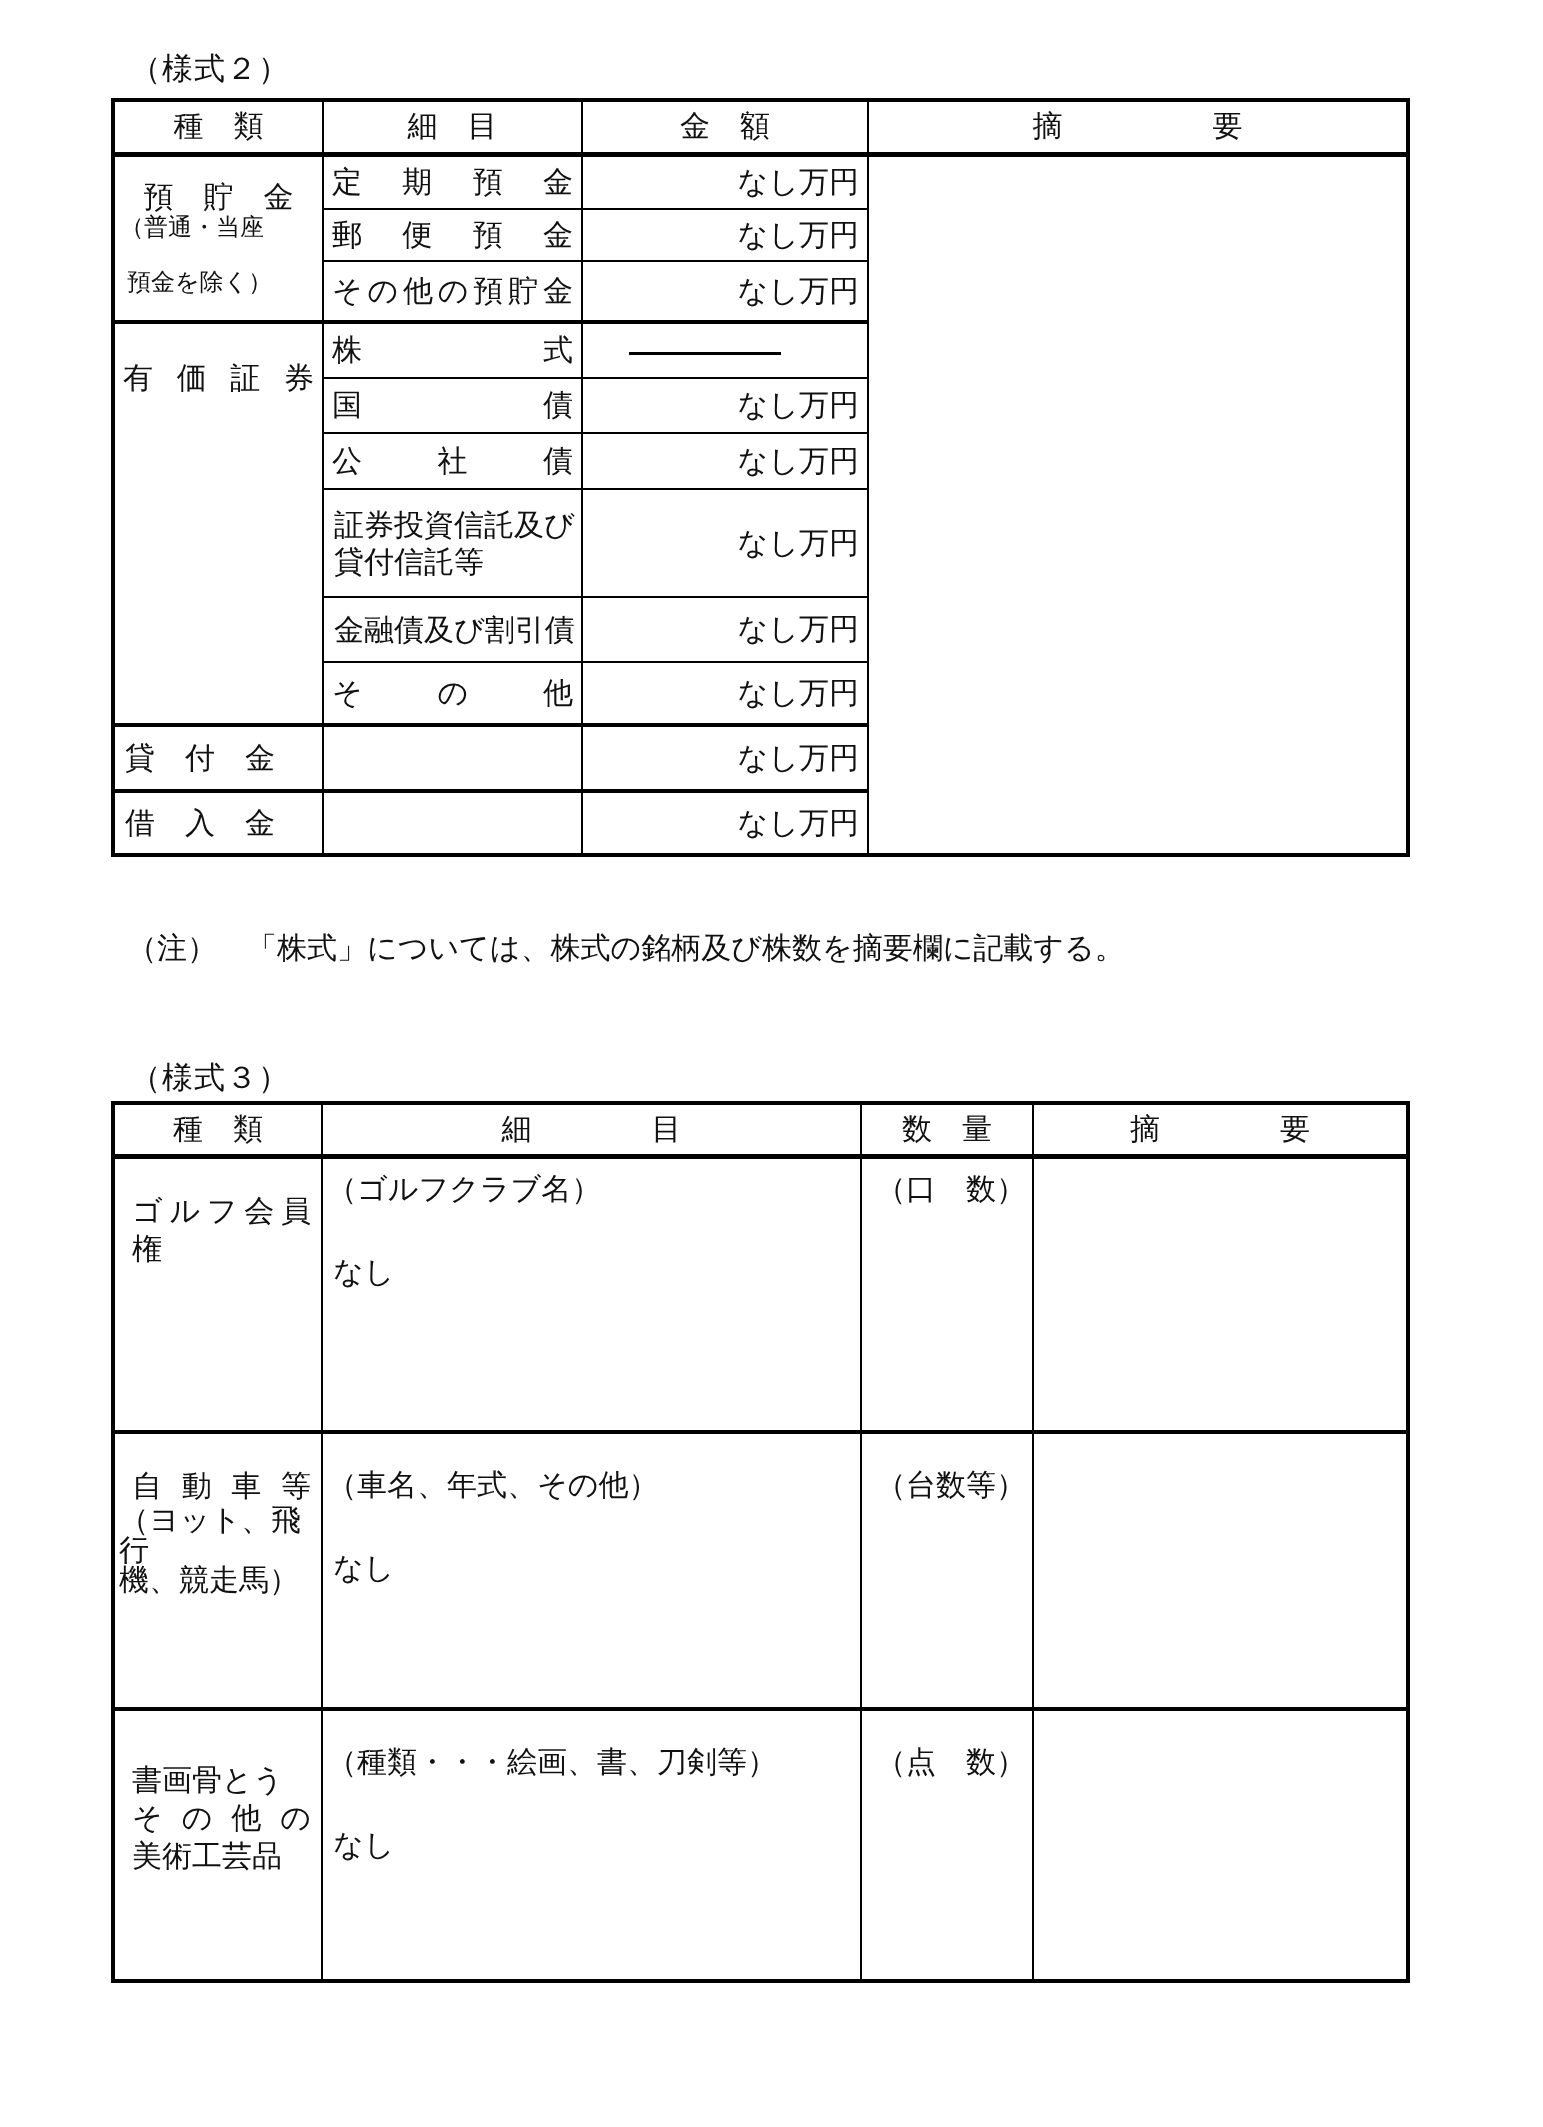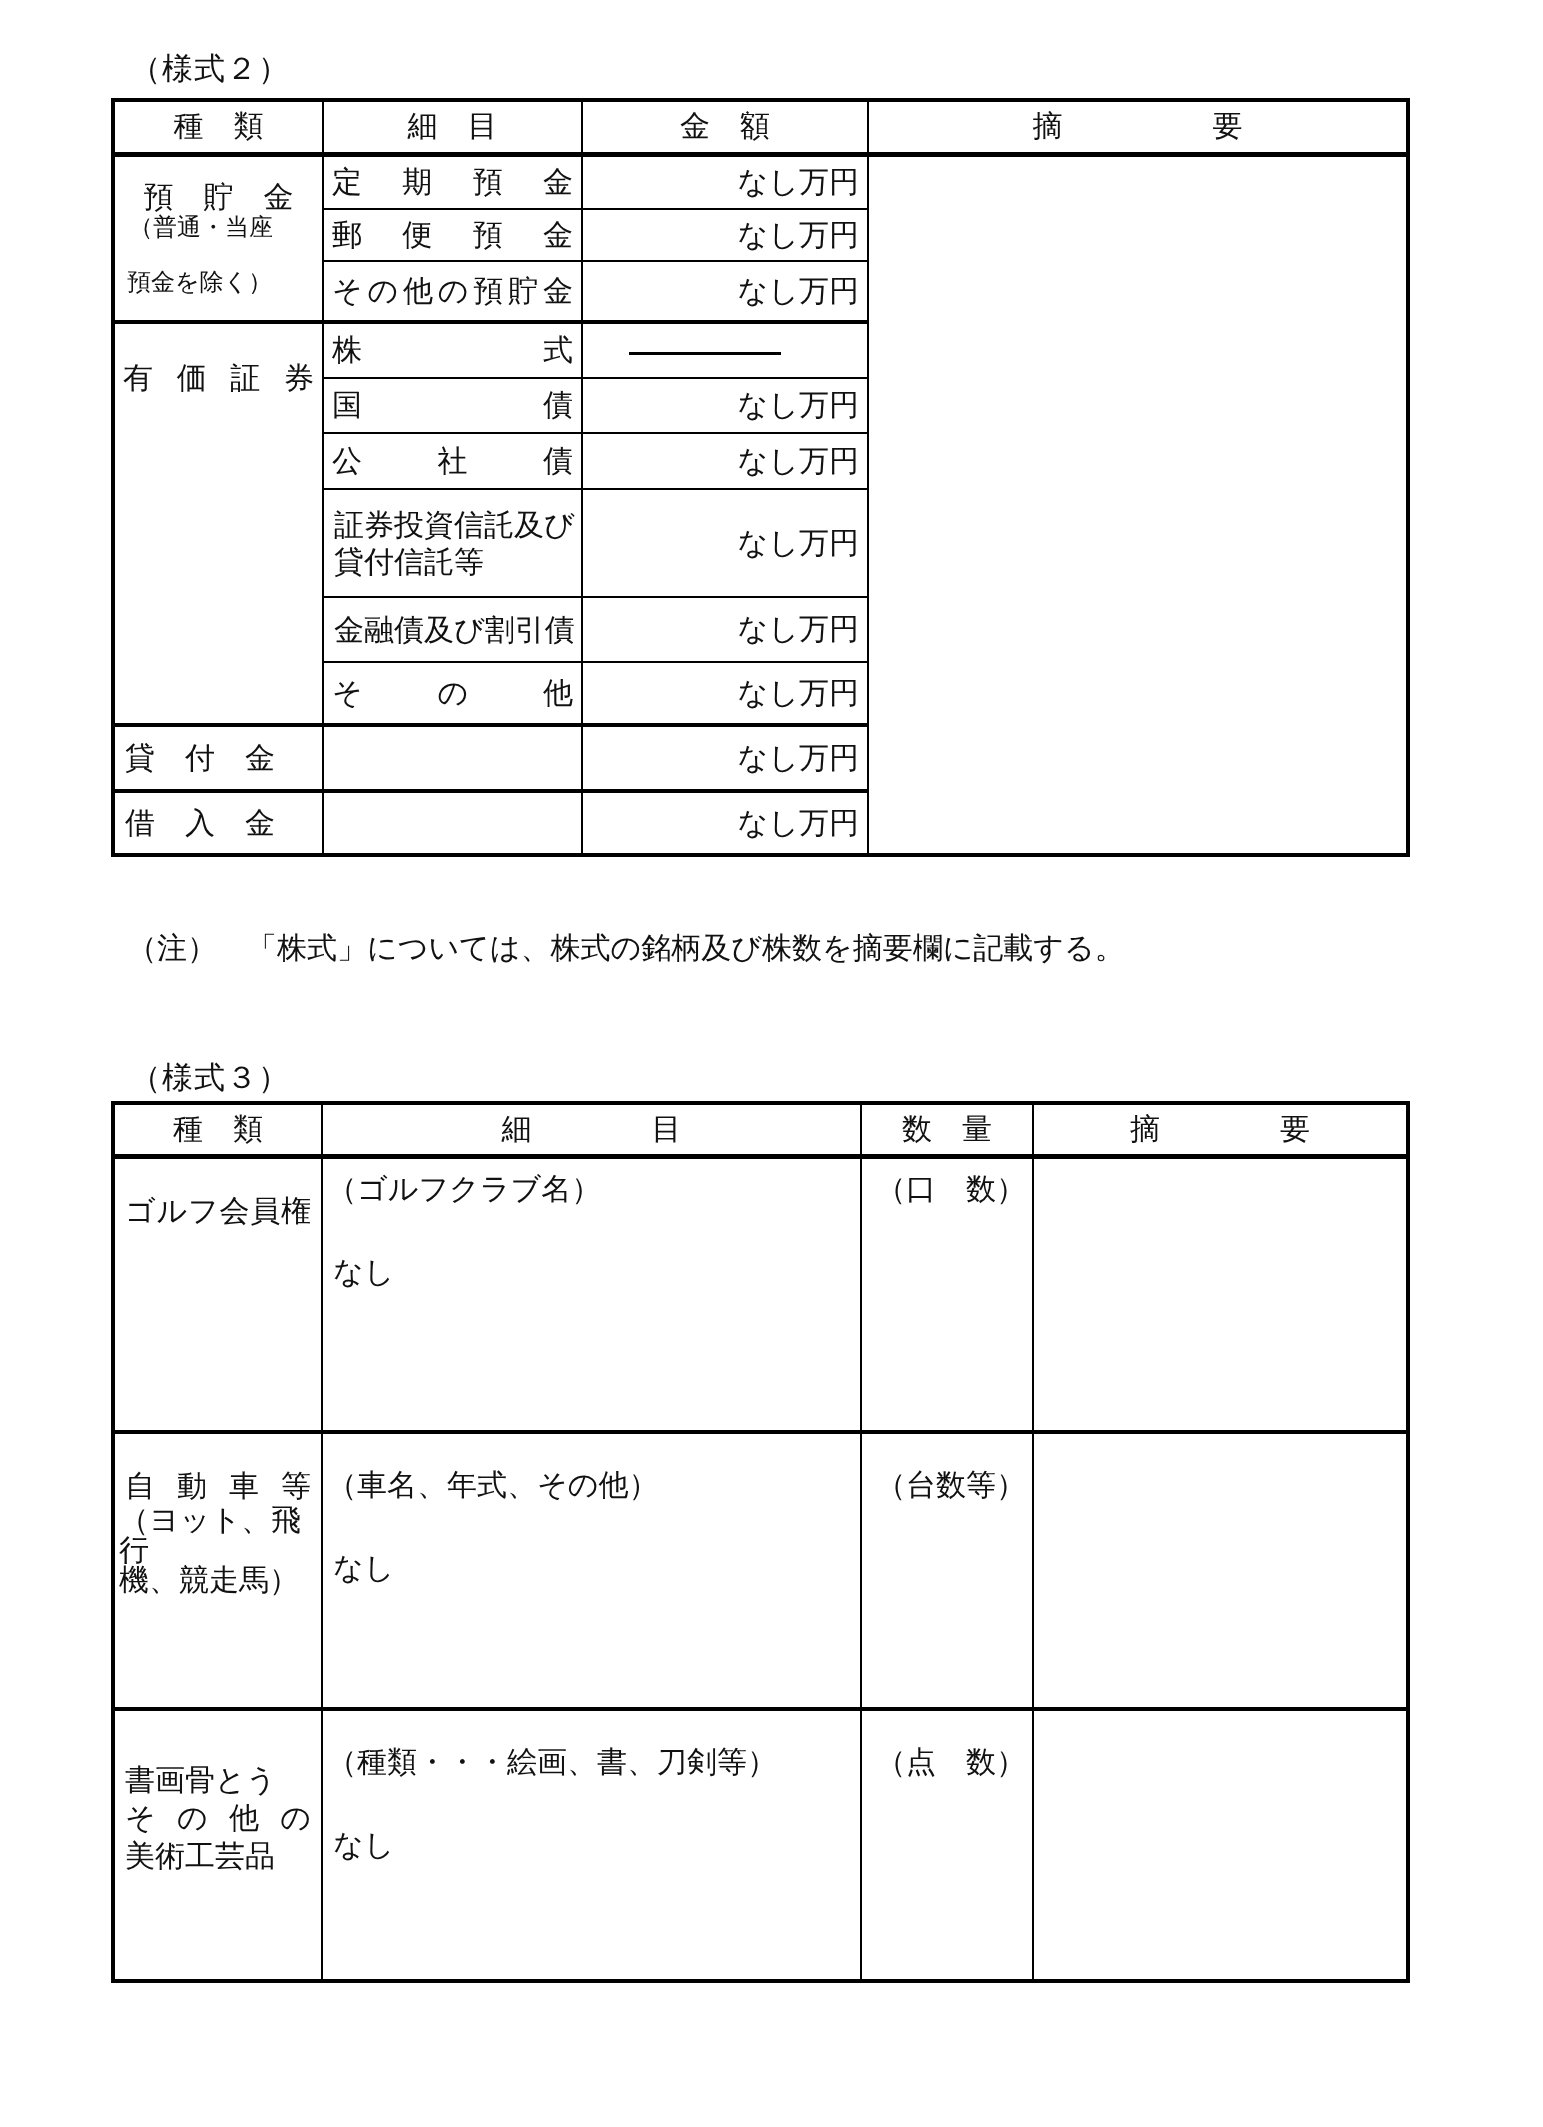--- a/index.html
+++ b/index.html
@@ -47,29 +47,29 @@
   .spread { text-align:justify; text-align-last:justify; padding:0 8px; }
   .wrap   { text-align:left; padding:0 6px 0 10px; line-height:37px; }
   .amt    { text-align:right; padding-right:8px; }
   .dash-cell { text-align:center; }
   .dash {
     display:inline-block; width:152px; height:3px; background:#000;
     vertical-align:middle; margin-right:40px;
   }
   .grp-deposits { vertical-align:middle; }
   .grp-name { text-align:center; font-size:30px; line-height:34px; }
-  .grp-note { font-size:24px; line-height:27px; padding-left:14px; }
+  .grp-note { font-size:24px; line-height:27px; padding-left:5px; }
   .grp-note.indent { padding-left:12px;margin-top:28px; }
   td.grp-securities { vertical-align:top; padding-top:34px; }
   .grp-left { text-align:left; padding-left:10px; }
 
   
   .t2-type   { vertical-align:top; padding-top:33px; }
   .row-book .t2-type { padding-top:50px; }
-  .t2-line   { padding:0 10px; line-height:38px; }
+  .t2-line   { padding:0 10px; line-height:38px;margin-left:7px; }
   .t2-line.just { text-align:justify; text-align-last:justify; }
   .t2-subnote { font-size:30px; line-height:30px; padding-left:4px; }
   .t2-detail { vertical-align:top; padding-top:31px; }
   .row-first .t2-detail { padding-top:10px; }
   .t2-caption { padding-left:4px; }
   .t2-value  { margin-top:42px; padding-left:10px; }
   .t2-qty    { vertical-align:top; padding-top:31px; padding-left:14px; }
   .row-first .t2-qty { padding-top:10px; }
 </style>
 </head>

